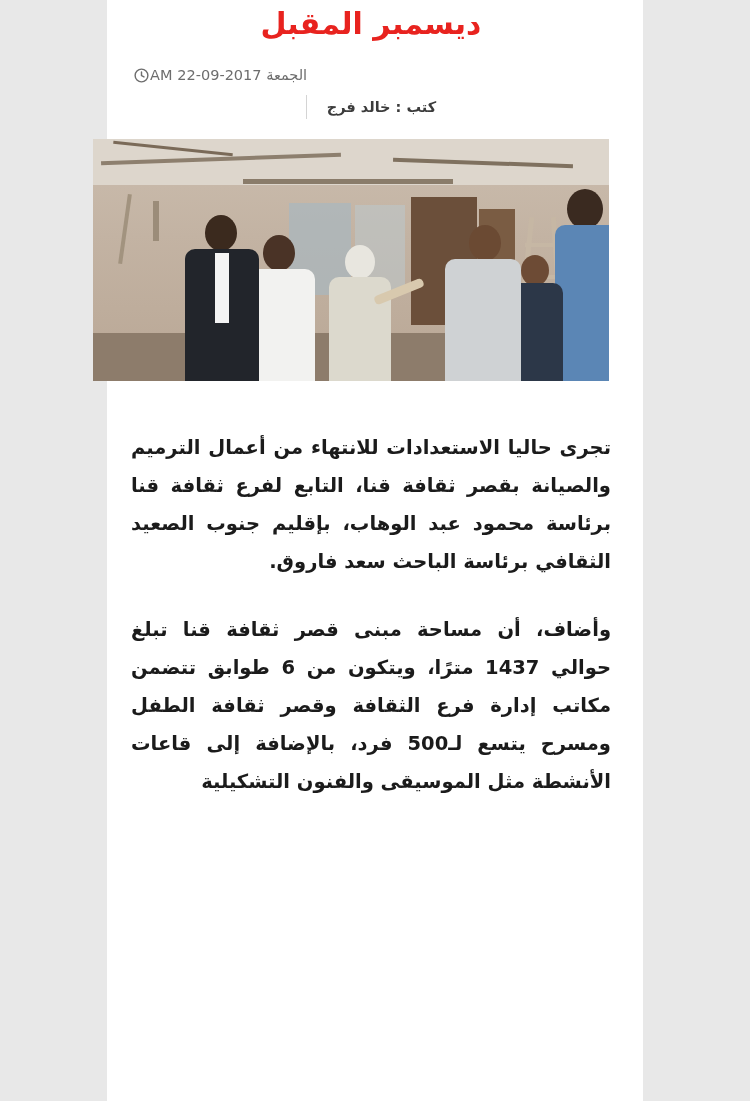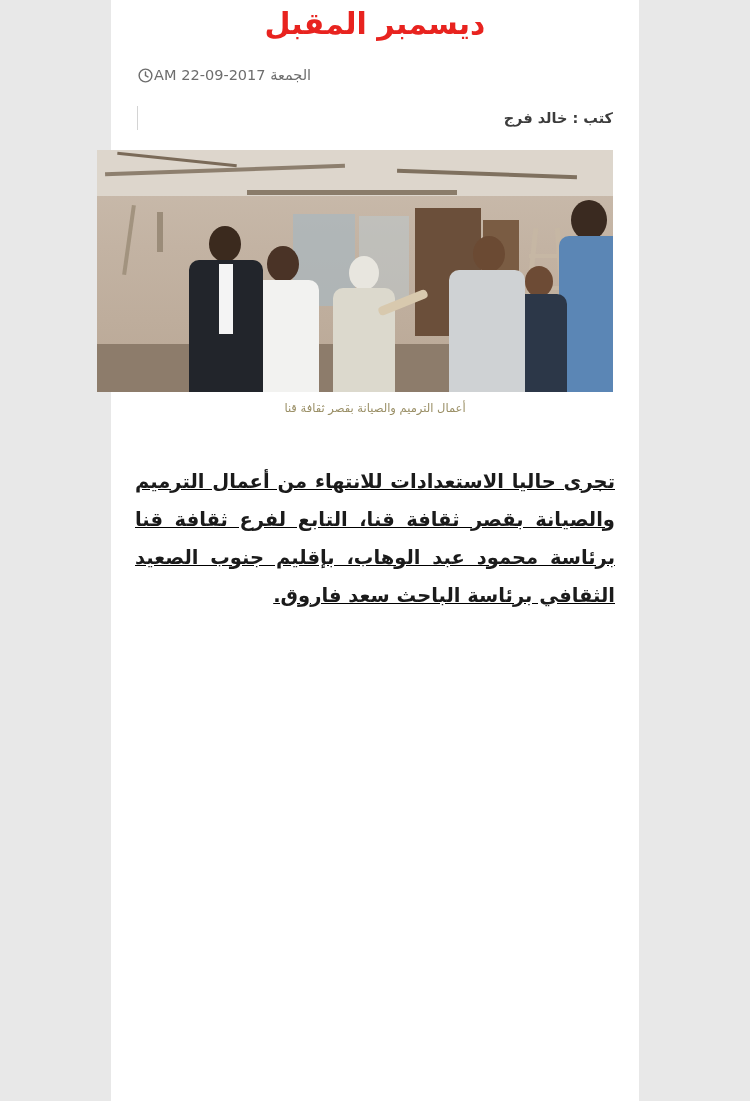--- a/index.html
+++ b/index.html
@@ -13,21 +13,21 @@
     min-height: 1101px;
     margin: 0 auto;
     background: #e8e8e8;
     position: relative;
     overflow: hidden;
   }
   .article {
     width: 528px;
     margin: 0 auto;
     background: #ffffff;
-    padding: 0 0 0 0;
+    padding: 0 8px 0 0;
     min-height: 1101px;
     box-sizing: content-box;
     position: relative;
   }
   .headline {
     color: #e8231f;
     font-size: 30px;
     font-weight: bold;
     text-align: center;
     line-height: 1.35;
@@ -64,24 +64,24 @@
   .clock-icon svg { display: block; }
   .meta-date {
     color: #6d6d6d;
     font-size: 14.5px;
     letter-spacing: 0.1px;
   }
   .author-line {
     display: flex;
     flex-direction: row;
     align-items: center;
-    justify-content: space-between;
+    justify-content: center;
     gap: 18px;
     width: 100%;
-    margin-top: 22px;
+    margin-top: 11px;
     padding-bottom: 2px;
   }
   .author-sep {
     display: inline-block;
     width: 1px;
     height: 24px;
     background: #d4d4d4;
     margin-right: 2px;
   }
   .author-text {
@@ -106,21 +106,20 @@
     font-size: 11.5px;
     text-align: center;
     padding: 9px 0 0 0;
     direction: rtl;
   }
   .body-wrap {
     margin: 18px 0 0 0;
     padding: 30px 24px 30px 24px;
     background: #ffffff;
     direction: rtl;
-    text-decoration: underline;
   }
   .body-wrap p {
     margin: 0 0 30px 0;
     font-size: 19.5px;
     line-height: 1.95;
     color: #1b1b1b;
     text-align: justify;
     text-justify: inter-word;
     font-weight: bold;
     letter-spacing: 0;
@@ -209,21 +208,21 @@
         <div class="ph-person" style="left:150px;width:72px;height:150px;">
           <div class="ph-head" style="left:20px;top:4px;width:32px;height:36px;background:#4a3326;"></div>
           <div class="ph-body" style="left:0;top:38px;width:72px;height:114px;background:#f2f2f0;"></div>
         </div>
         <div class="ph-person" style="left:92px;width:74px;height:168px;">
           <div class="ph-head" style="left:20px;top:2px;width:32px;height:36px;background:#3b2a1e;"></div>
           <div class="ph-body" style="left:0;top:36px;width:74px;height:134px;background:#22252b;"></div>
           <div style="position:absolute;left:30px;top:40px;width:14px;height:70px;background:#f4f4f4;"></div>
         </div>
       </div>
-      <figcaption class="caption">أعمال الترميم والصيانة بقصر ثقافة قنا</figcaption>
     </figure>
 
     <div class="body-wrap">
       <p>تجرى حاليا الاستعدادات للانتهاء من أعمال الترميم والصيانة بقصر ثقافة قنا، التابع لفرع ثقافة قنا برئاسة محمود عبد الوهاب، بإقليم جنوب الصعيد الثقافي برئاسة الباحث سعد فاروق.</p>
+      <p>وأضاف، أن مساحة مبنى قصر ثقافة قنا تبلغ حوالي 1437 مترًا، ويتكون من 6 طوابق تتضمن مكاتب إدارة فرع الثقافة وقصر ثقافة الطفل ومسرح يتسع لـ500 فرد، بالإضافة إلى قاعات الأنشطة مثل الموسيقى والفنون التشكيلية</p>
     </div>
 
   </div>
 </div>
 
 </body></html>

